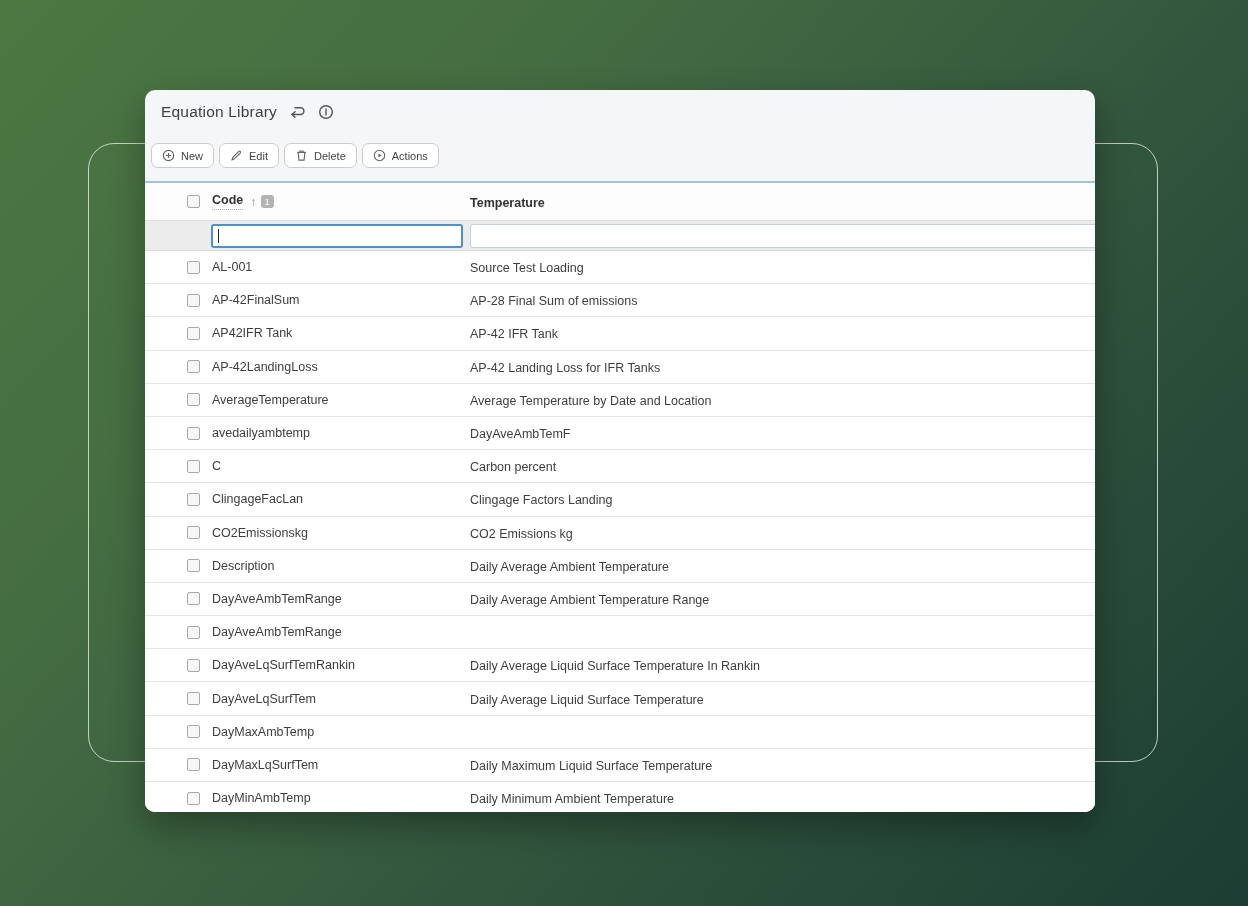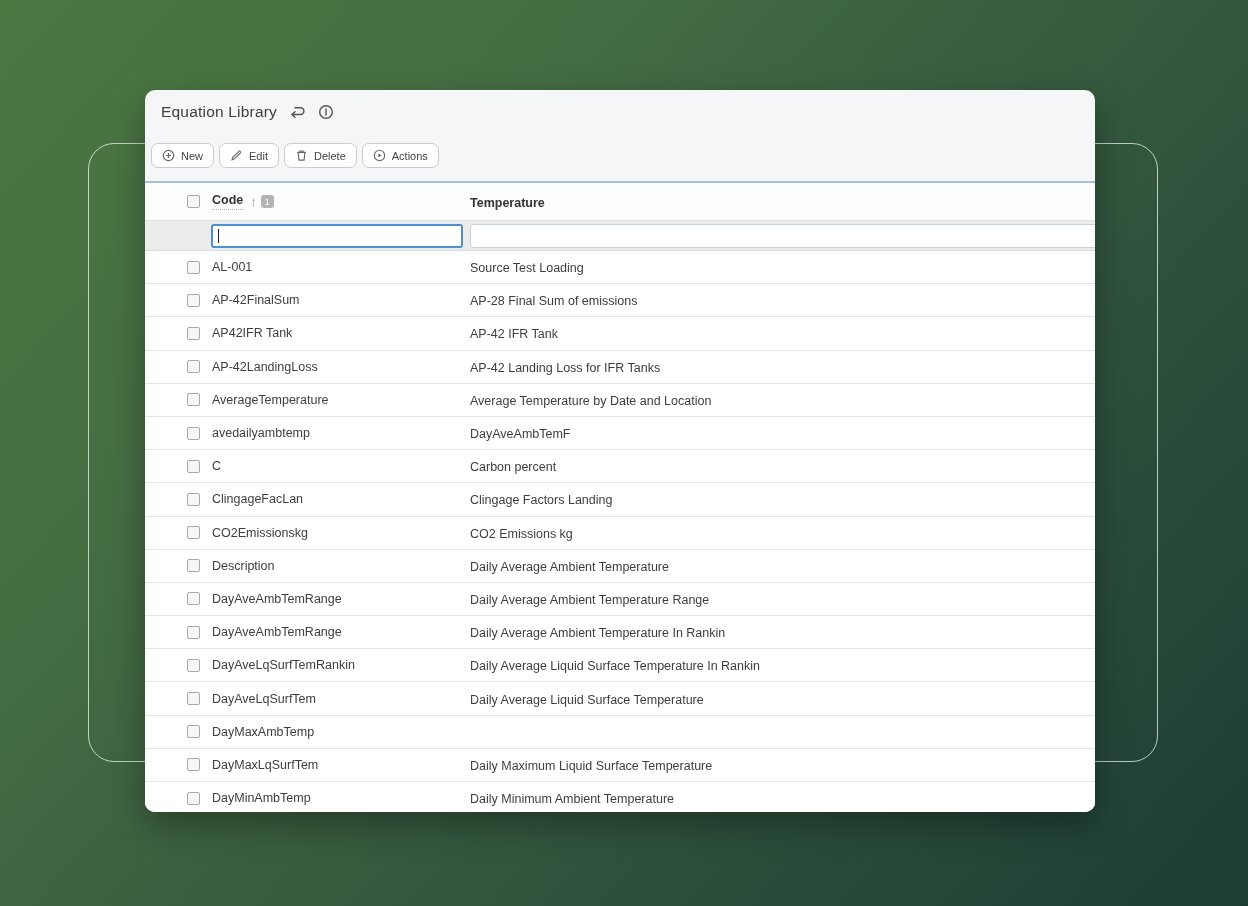--- a/index.html
+++ b/index.html
@@ -277,23 +277,20 @@
       <span class="cell-text">Daily Average Ambient Temperature Range</span>
     </div>
   </div>
         <div class="grid-row">
     <div class="cell-check">
       <span class="checkbox"></span>
     </div>
     <div class="col-code">
       <span class="cell-text">DayAveAmbTemRange</span>
     </div>
-    <div class="col-desc">
-      <span class="cell-text">Daily Average Ambient Temperature In Rankin</span>
-    </div>
   </div>
         <div class="grid-row">
     <div class="cell-check">
       <span class="checkbox"></span>
     </div>
     <div class="col-code">
       <span class="cell-text">DayAveLqSurfTemRankin</span>
     </div>
     <div class="col-desc">
       <span class="cell-text">Daily Average Liquid Surface Temperature In Rankin</span>

